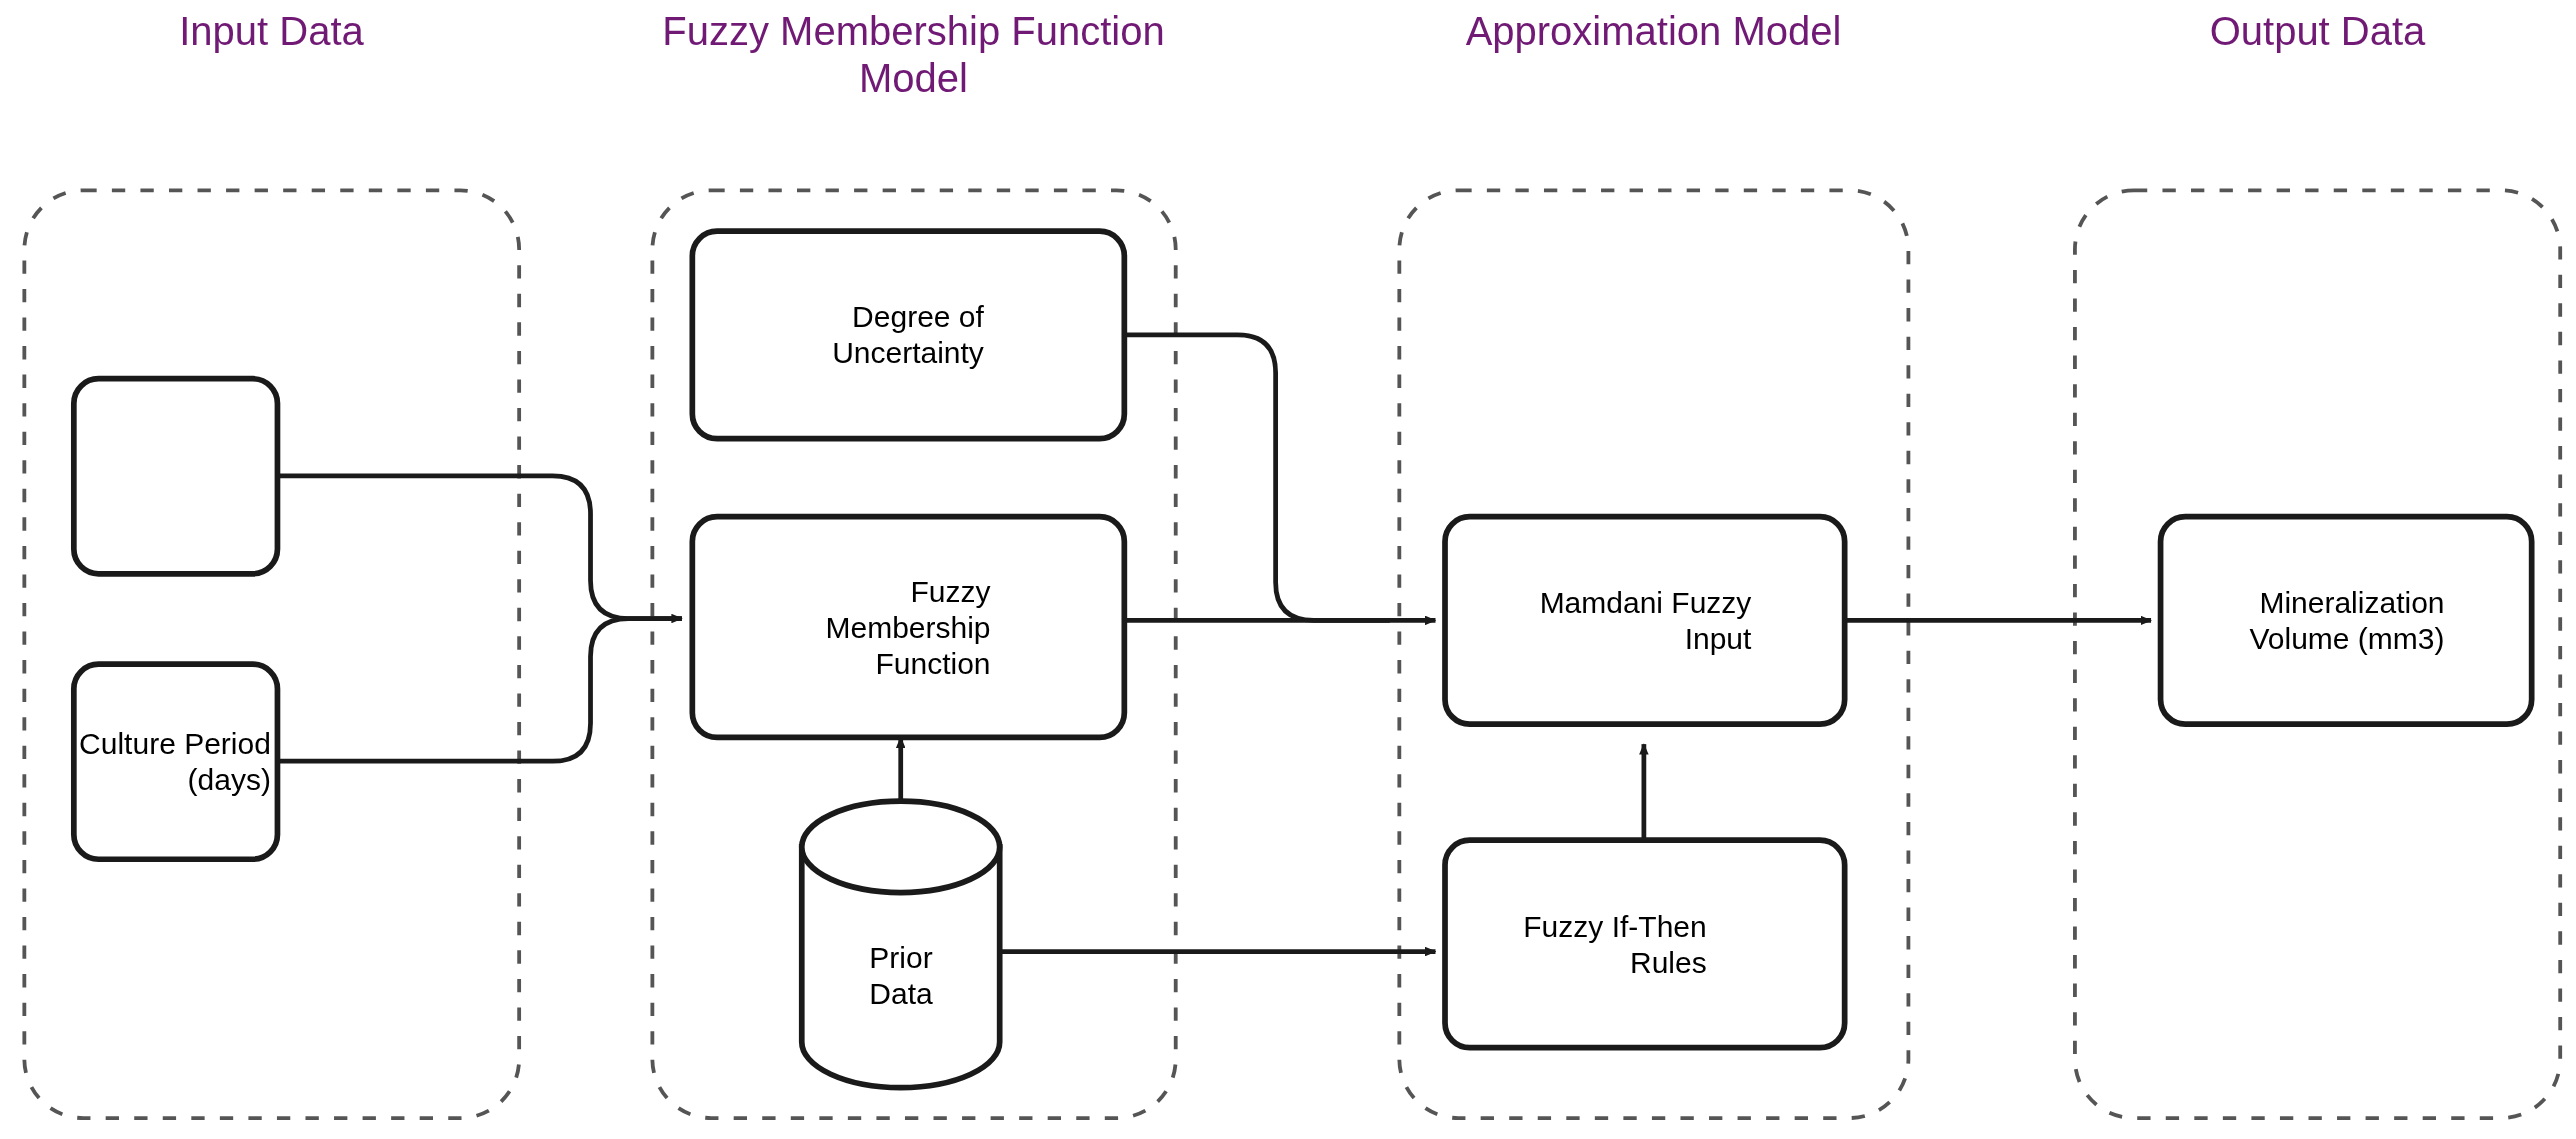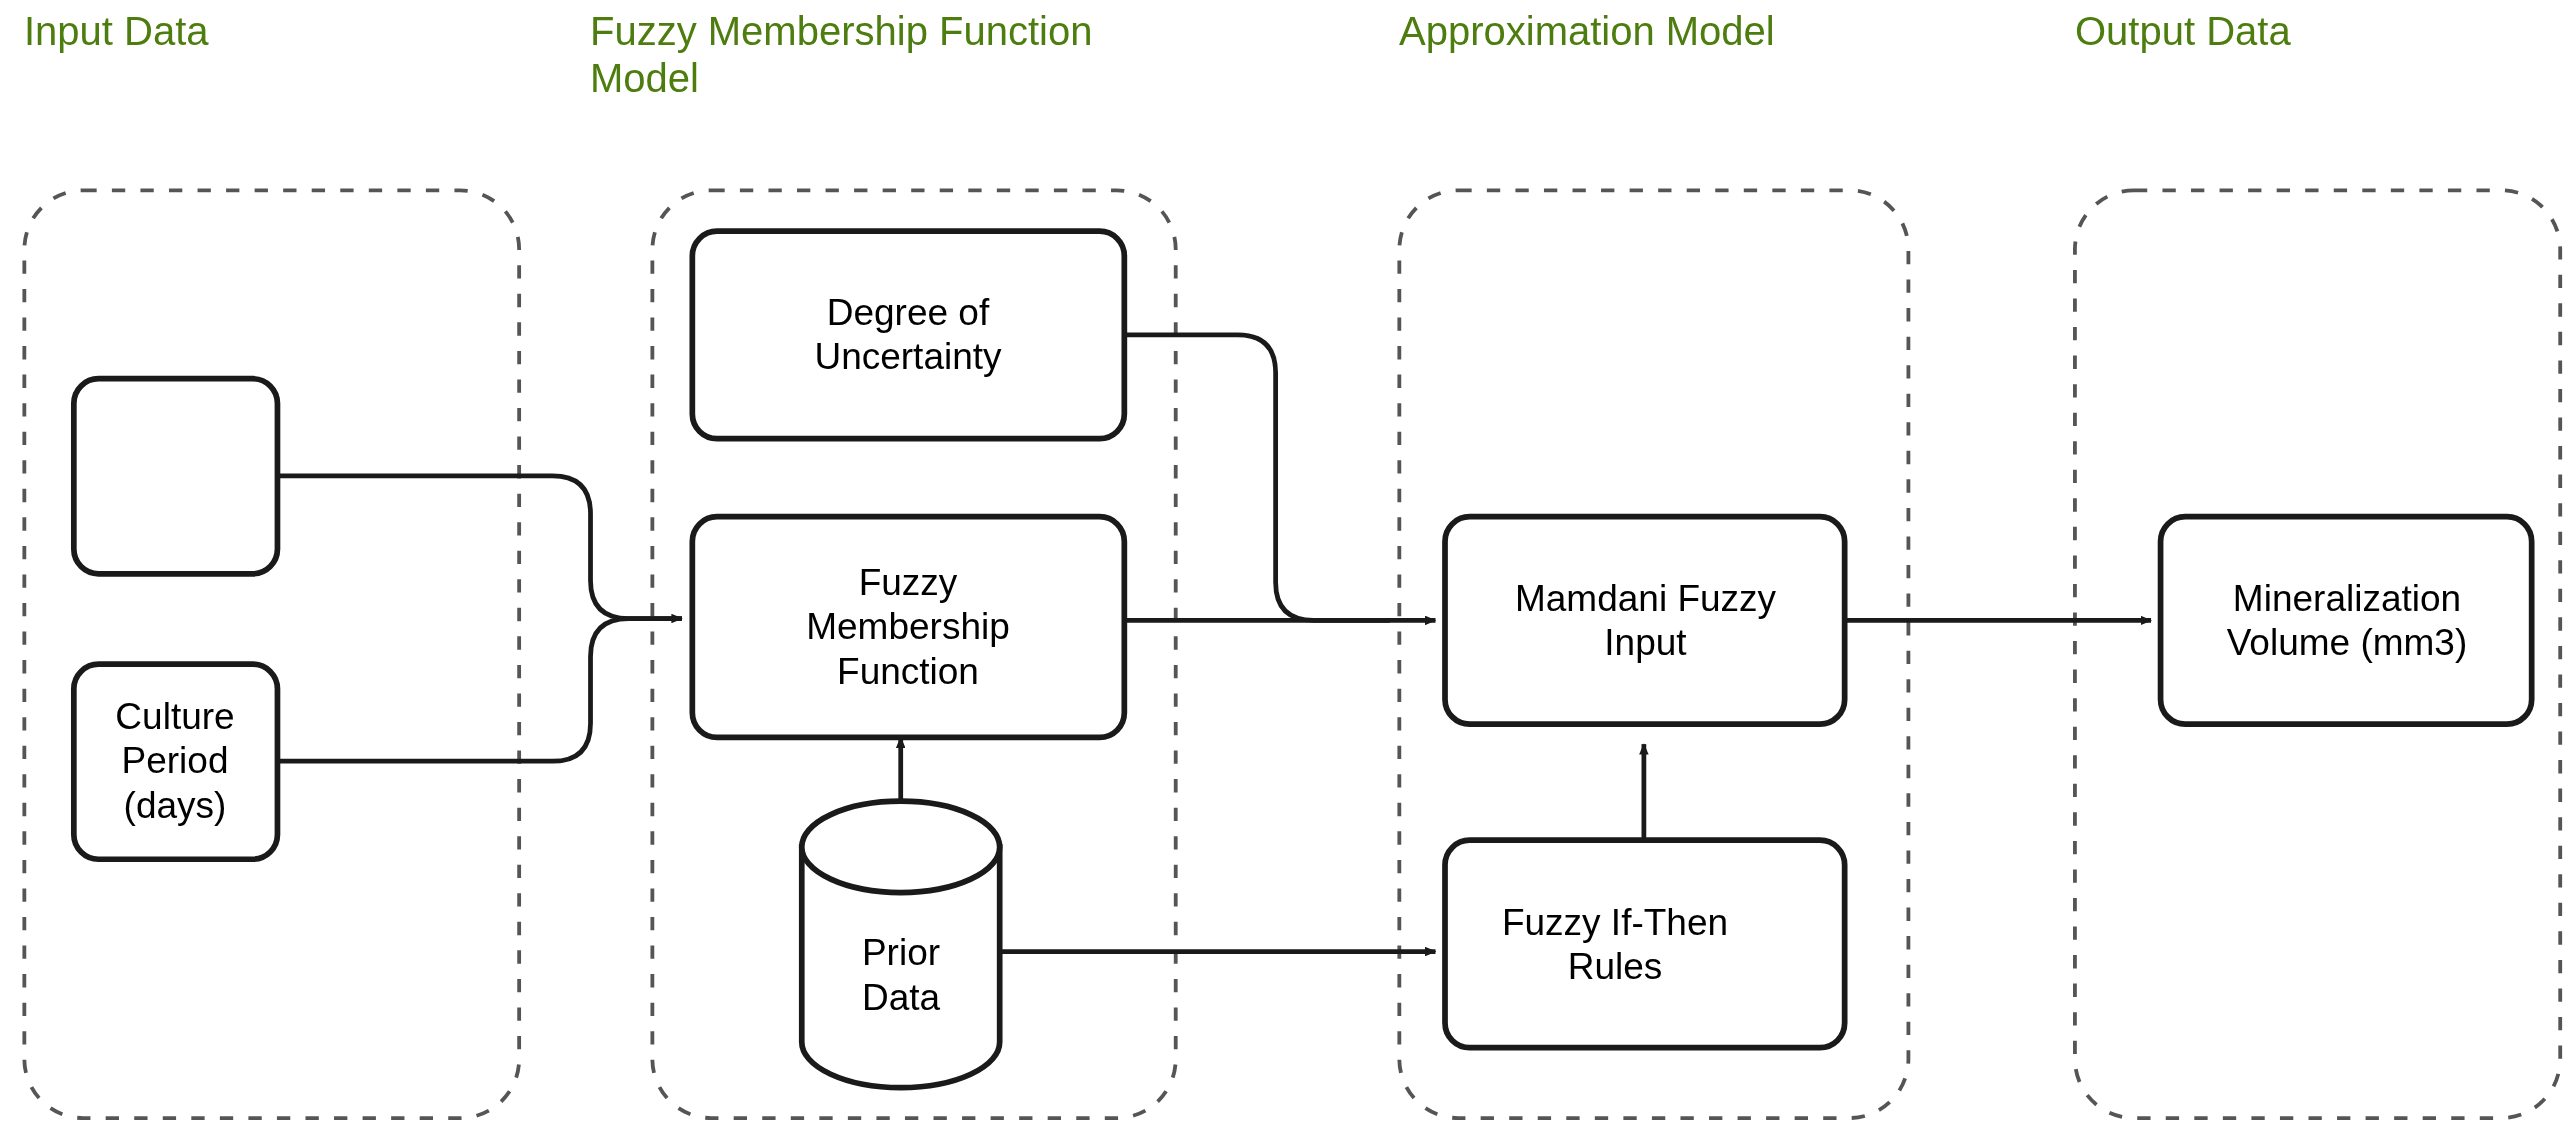--- a/index.html
+++ b/index.html
@@ -17,33 +17,34 @@
   }
   #diagram-svg {
     position: absolute;
     left: 0;
     top: 0;
     width: 2576px;
     height: 1139px;
   }
   .col-title {
     position: absolute;
+    text-align: center;
     font-size: 40px;
     line-height: 1.18;
-    color: #4d7c0f;
+    color: #701a75;
     font-family: "Liberation Sans", sans-serif;
     white-space: pre-line;
   }
   .node-label {
     position: absolute;
     display: flex;
     align-items: center;
     justify-content: center;
-    text-align: center;
-    font-size: 37px;
+    text-align: right;
+    font-size: 30px;
     line-height: 1.2;
     color: #000000;
     font-family: "Liberation Sans", sans-serif;
     white-space: pre-line;
     pointer-events: none;
   }
 </style>
 </head>
 <body>
 

